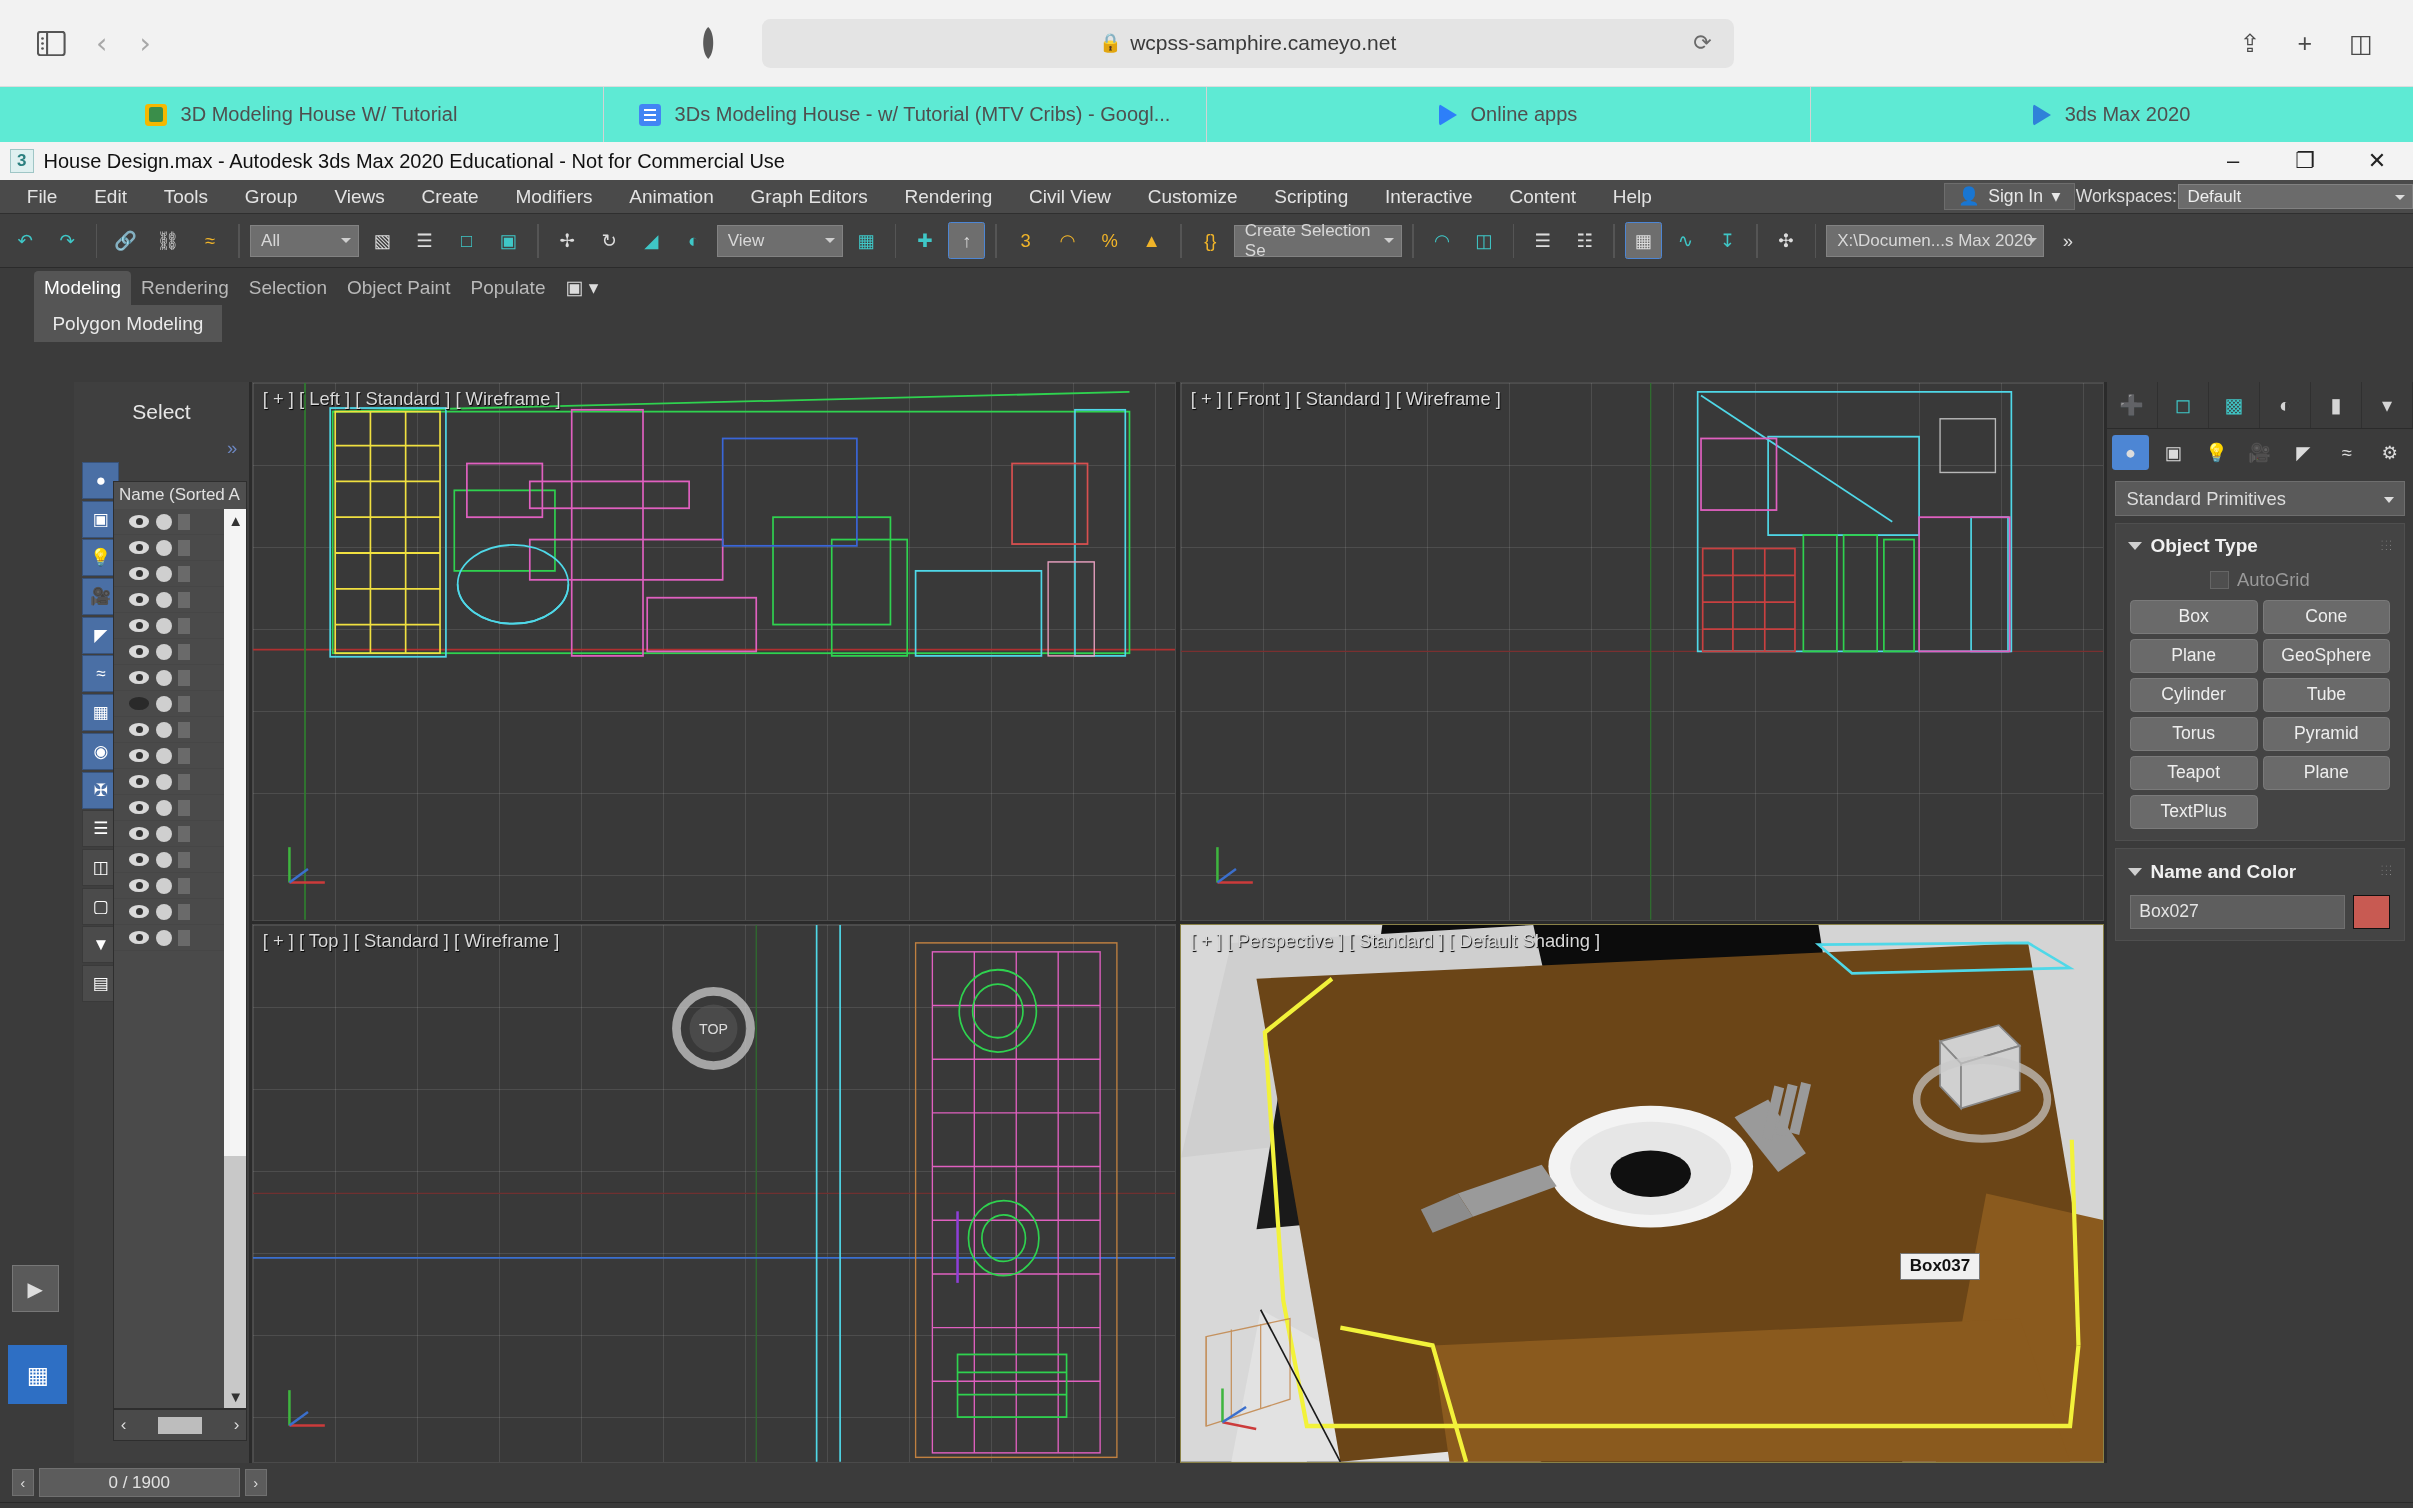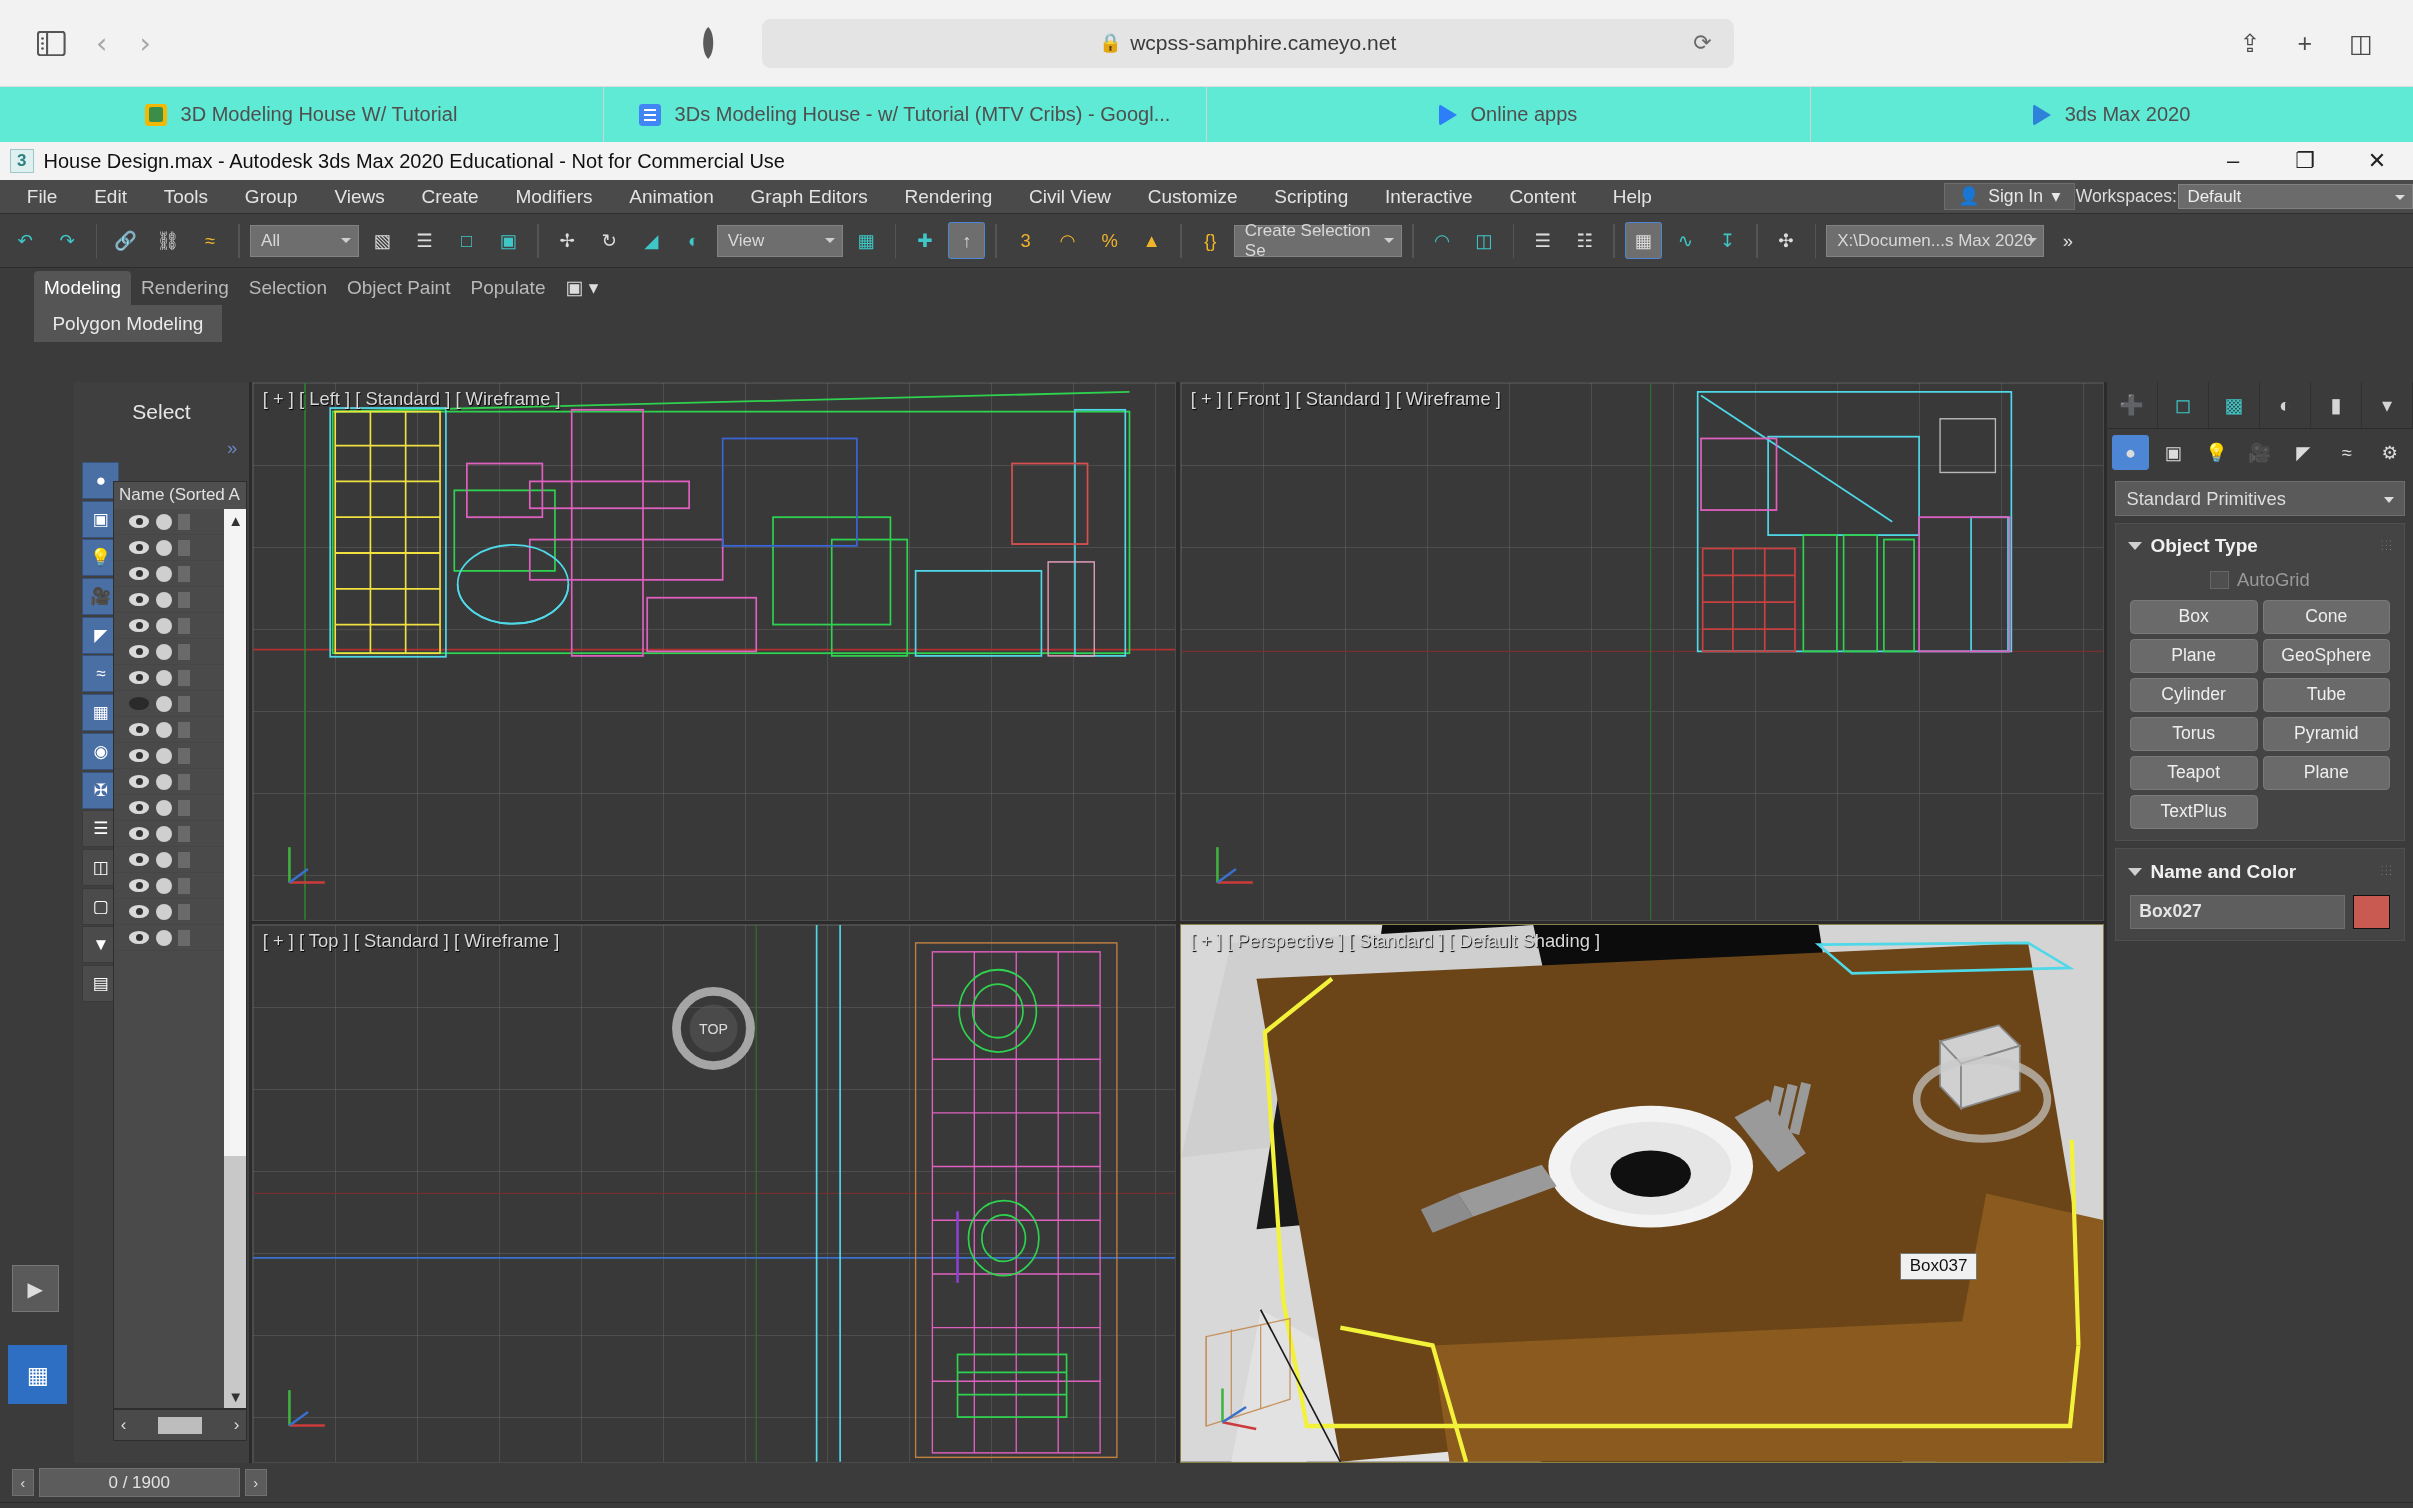--- a/index.html
+++ b/index.html
@@ -127,21 +127,21 @@
   .tri { width:0;height:0;border-left:7.5px solid transparent;border-right:7.5px solid transparent;border-top:8.4px solid #cfcfcf;}
   .grip{position:absolute;right:10px;top:6.7px;width:13.4px;height:11.7px;
         background-image:radial-gradient(#8c8c8c 0.8px, transparent 0.8px);background-size:4.2px 4.2px;}
   .autogrid { display:flex; align-items:center; justify-content:center; gap:8.4px; color:#9a9a9a; font-size:18.4px; margin:8.4px 0;}
   .cbx { width:18.4px;height:18.4px;background:#4f4f4f;border:0.8px solid #666; }
   .btngrid { display:grid; grid-template-columns:1fr 1fr; gap:5px; padding:0 13.4px; }
   .objbtn { height:34px;background:#6a6a6a;border:0.8px solid #7a7a7a;border-radius:4.2px;color:#eee;
             font-size:17.6px;display:flex;align-items:center;justify-content:center;}
   .namerow { display:flex; gap:8.4px; padding:0 13.4px; margin-top:8.4px;}
   .nameinput { flex:1;height:34px;background:#5e5e5e;border:0.8px solid #707070;color:#e4e4e4;
-               font-size:17.6px;display:flex;align-items:center;padding:0 8.4px;font-weight:bold;}
+               font-size:17.6px;display:flex;align-items:center;padding:0 8.4px;}
   .swatch { width:37px;height:34px;border:0.8px solid #111;}
 
   
   .bottom { position:absolute; top:1321px; left:0; width:2413px; height:188px; background:#3b3b3b;}
   .trackrow { height:39px; display:flex; align-items:center; padding-left:11.7px; gap:5px;}
   .tinybtn { width:22px;height:27px;background:#5c5c5c;border:0.8px solid #707070;color:#ddd;font-size:15px;
              display:flex;align-items:center;justify-content:center;}
   .frameinput { width:201px;height:28.5px;background:#5c5c5c;border:0.8px solid #707070;color:#e2e2e2;
                 font-size:17px;display:flex;align-items:center;justify-content:center;}
   .timeline { height:49px; background:#3a3a3a; position:relative; border-top:0.8px solid #2a2a2a;}
@@ -620,21 +620,21 @@
             <path d="M30 460 L130 440 L130 530 L30 560 Z"></path>
             <path d="M30 460 L30 560"></path>
               <path d="M60 452 L60 552"></path>
               <path d="M95 446 L95 540"></path>
           </g>
           <g stroke="#1a1a1a" stroke-width="2" fill="none">
               <path d="M95 430 L190 600"></path>
             </g>
         </svg>
         <div class="vplabel">[ + ] [ Perspective ] [ Standard ] [ Default Shading ]</div>
-        <div style="position:absolute;left:78%;top:61%;background:#f0f0f0;border:0.8px solid #777;color:#111;font-size:17px;padding:2.5px 8.4px;">Box037</div>
+        <div style="position:absolute;left:78%;top:61%;background:#f0f0f0;border:0.8px solid #777;color:#111;font-size:17px;padding:2.5px 8.4px;font-weight:bold;">Box037</div>
         <svg class="axisgiz" viewBox="0 0 70 70">
           <line x1="16" y1="56" x2="16" y2="16" stroke="#3fb53f" stroke-width="3"></line>
           <line x1="16" y1="56" x2="56" y2="64" stroke="#cc3b3b" stroke-width="3"></line>
           <line x1="16" y1="56" x2="44" y2="38" stroke="#3b6fcc" stroke-width="3"></line>
         </svg>
       </div>
     </div>
 
     <div class="rightpanel">
       <div class="rp-tabs">

